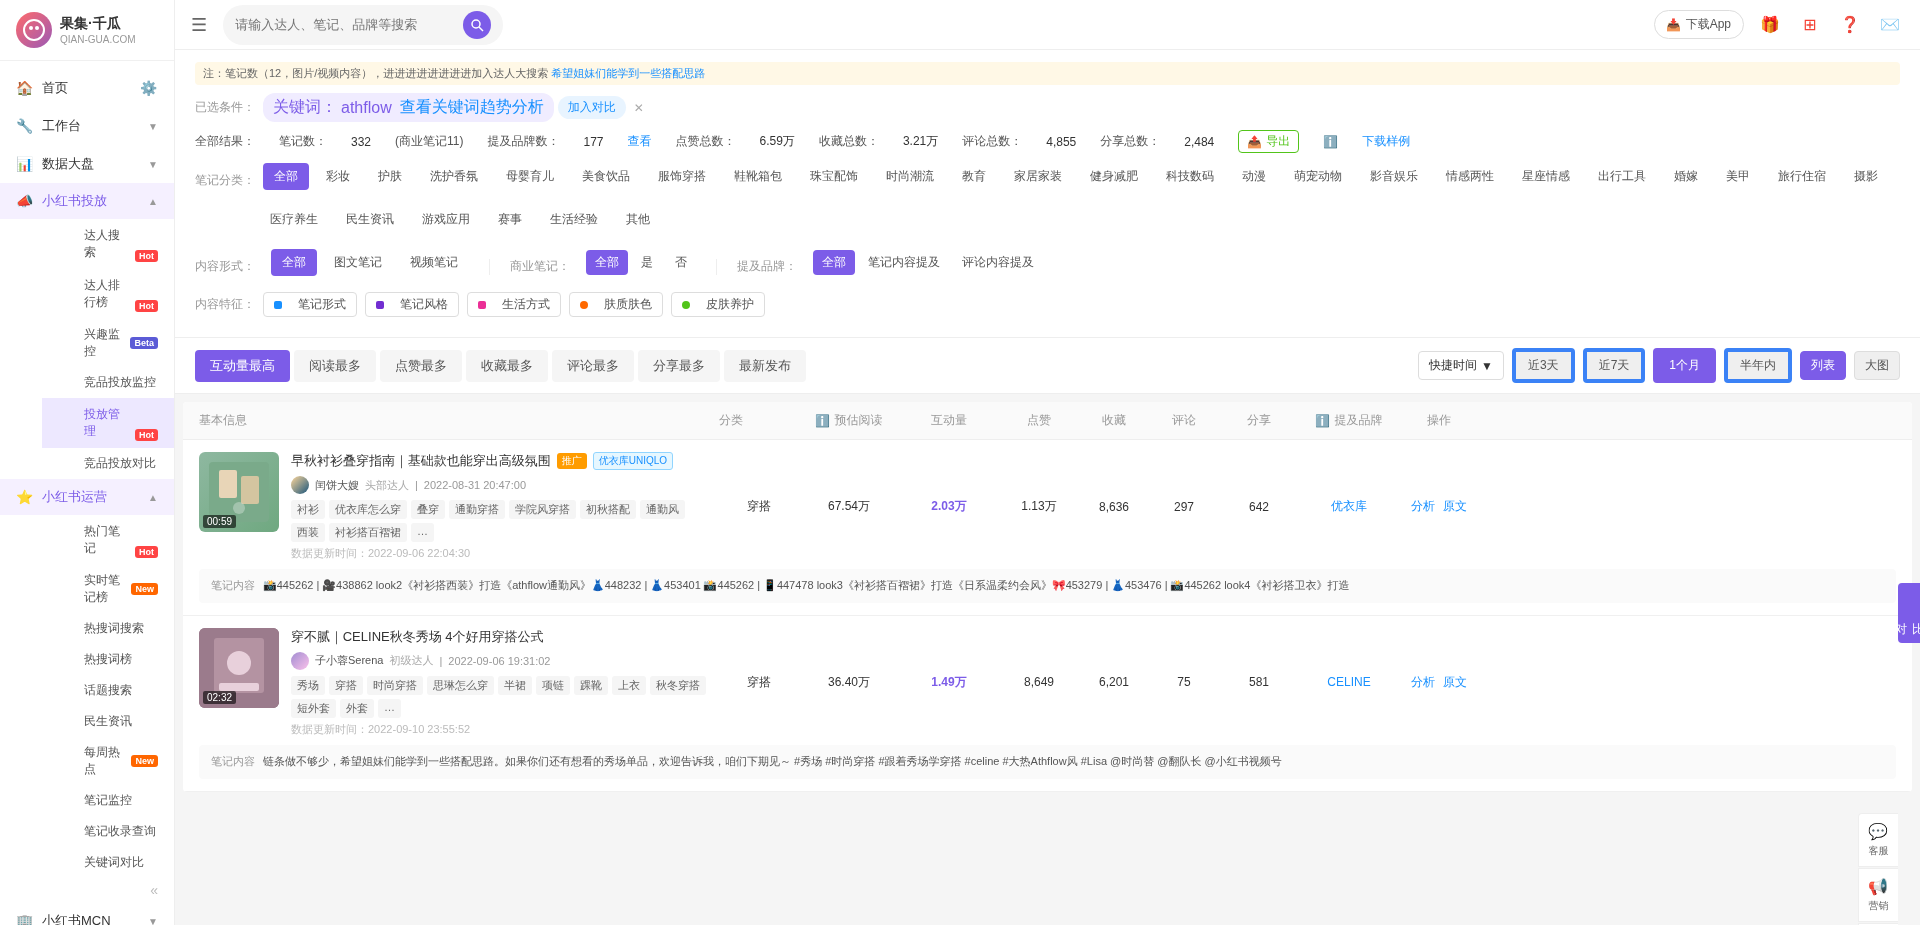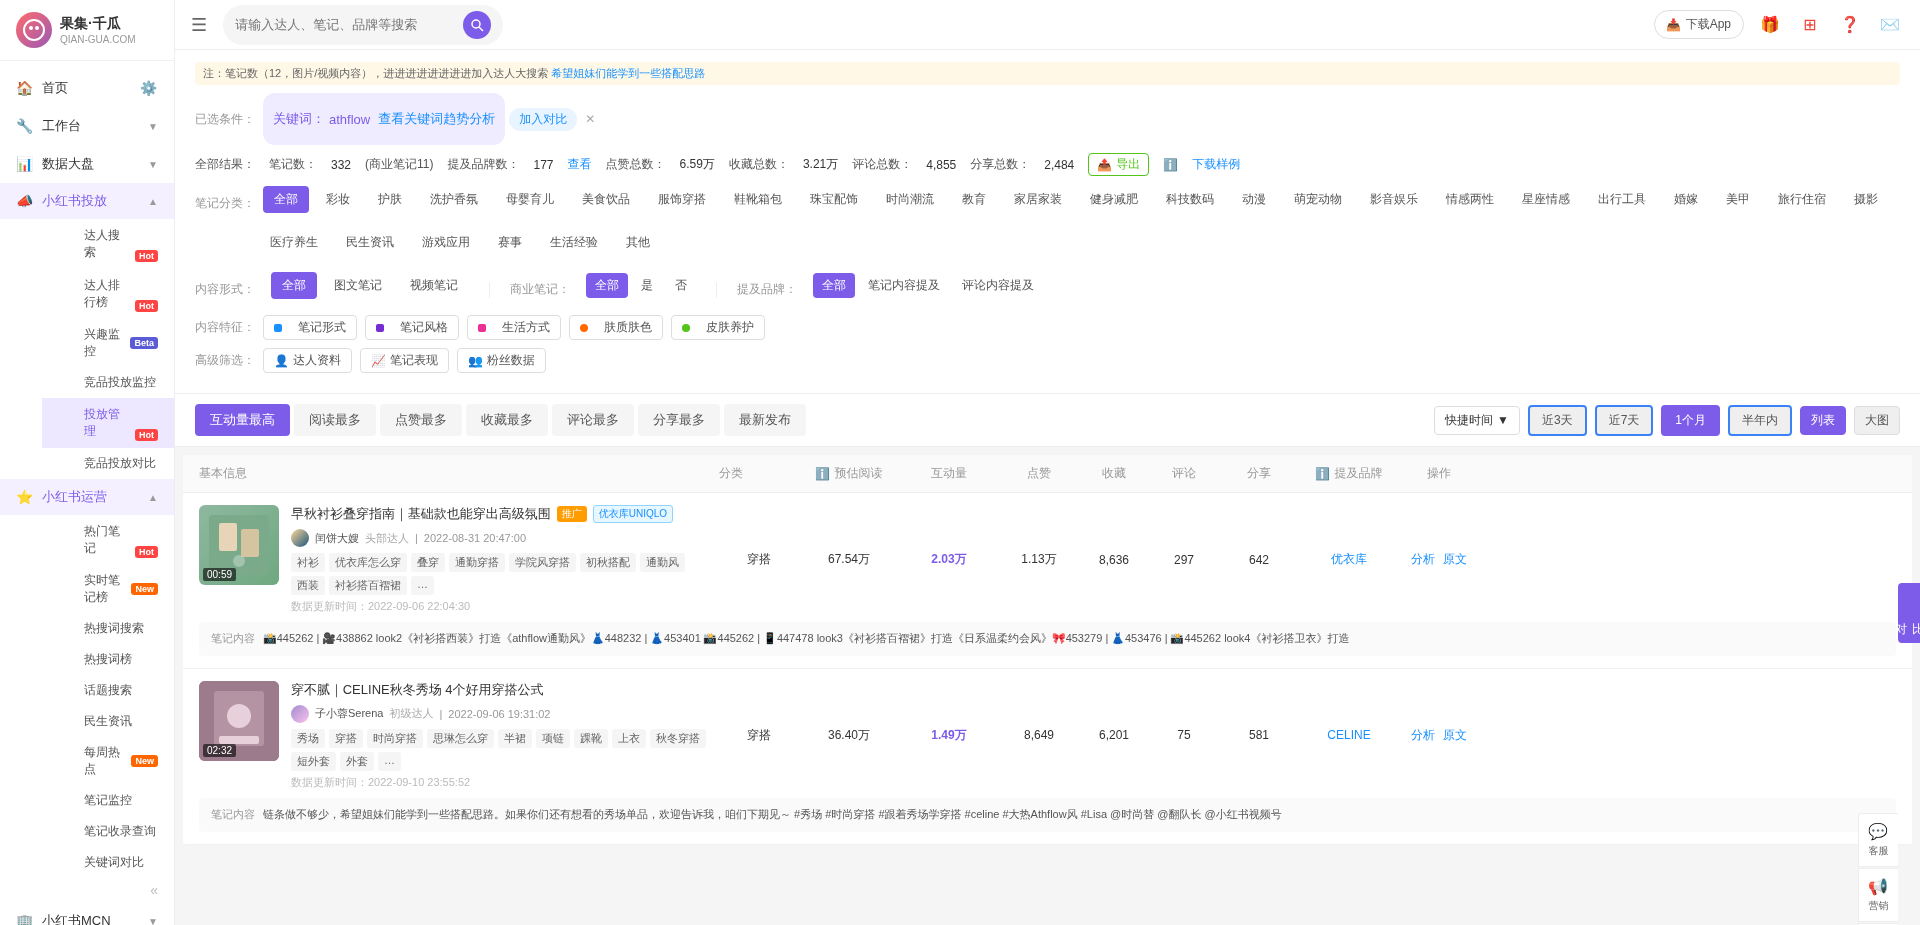--- a/index.html
+++ b/index.html
@@ -45,24 +45,24 @@
     .top-icon { width: 28px; height: 28px; display: flex; align-items: center; justify-content: center; cursor: pointer; font-size: 16px; color: #555; }
     .top-icon.green { color: #4CAF50; }
     .top-icon.red { color: #f44336; }
 
     
     .content-area { flex: 1; overflow-y: auto; background: #f5f5f5; padding: 0; }
     .filter-panel { background: #fff; padding: 12px 20px; border-bottom: 1px solid #eee; }
     
     .filter-row { display: flex; align-items: center; margin-bottom: 8px; flex-wrap: wrap; gap: 4px; }
     .filter-label { color: #999; font-size: 12px; min-width: 60px; margin-right: 4px; }
-    .filter-tag { display: inline-flex; align-items: center; gap: 4px; background: #f0ecff; color: #7c5ce8; border-radius: 12px; padding: 17px 10px; font-size: 13px; }
+    .filter-tag { display: inline-flex; align-items: center; gap: 4px; background: #f0ecff; color: #7c5ce8; border-radius: 12px; padding: 4px 10px; font-size: 16px; }
     .filter-add-btn { background: #e8f4ff; color: #1890ff; border: none; border-radius: 12px; padding: 3px 10px; font-size: 12px; cursor: pointer; }
     
-    .stats-row { display: flex; align-items: center; gap: 14px; margin-bottom: 10px; font-size: 12px; color: #555; }
+    .stats-row { display: flex; align-items: center; gap: 24px; margin-bottom: 10px; font-size: 12px; color: #555; }
     .stats-row span { white-space: nowrap; }
     .stats-num { color: #333; font-weight: 500; }
     .stats-link { color: #1890ff; cursor: pointer; }
     .export-btn { display: flex; align-items: center; gap: 4px; color: #52c41a; cursor: pointer; border: 1px solid #52c41a; border-radius: 4px; padding: 2px 8px; font-size: 12px; }
     .download-sample { color: #1890ff; cursor: pointer; font-size: 12px; }
 
     
     .cat-tabs { display: flex; flex-wrap: wrap; gap: 6px; margin-bottom: 8px; }
     .cat-tab { padding: 4px 10px; border-radius: 4px; font-size: 12px; cursor: pointer; border: 1px solid transparent; }
     .cat-tab.active { background: #7c5ce8; color: white; }
@@ -80,21 +80,21 @@
     .adv-tag { display: inline-flex; align-items: center; gap: 4px; padding: 3px 10px; border: 1px solid #ddd; border-radius: 4px; font-size: 12px; cursor: pointer; color: #555; }
 
     
     .sort-bar { background: #fff; padding: 10px 20px; display: flex; align-items: center; justify-content: space-between; border-bottom: 1px solid #eee; }
     .sort-tabs { display: flex; gap: 4px; }
     .sort-tab { padding: 6px 14px; border-radius: 4px; font-size: 13px; cursor: pointer; border: 1px solid transparent; }
     .sort-tab.active { background: #7c5ce8; color: white; }
     .sort-tab:not(.active) { background: #f5f5f5; color: #555; }
     .sort-right { display: flex; align-items: center; gap: 8px; }
     .time-select { display: flex; align-items: center; border: 1px solid #ddd; border-radius: 4px; padding: 5px 10px; font-size: 12px; cursor: pointer; gap: 4px; }
-    .time-btn { padding: 5px 12px; border: 2px solid #3b82f6; border-radius: 4px; font-size: 12px; cursor: pointer; color: #555; }
+    .time-btn { padding: 5px 12px; border: 4px solid #3b82f6; border-radius: 4px; font-size: 12px; cursor: pointer; color: #555; }
     .time-btn.active { background: #7c5ce8; color: white; border-color: #7c5ce8; }
     .view-btn { padding: 5px 10px; border: 1px solid #ddd; border-radius: 4px; font-size: 12px; cursor: pointer; color: #555; }
     .view-btn.active { background: #7c5ce8; color: white; border-color: #7c5ce8; }
 
     
     .table-wrapper { background: #fff; margin: 8px; border-radius: 4px; overflow: hidden; }
     .table-header { display: grid; grid-template-columns: 520px 80px 100px 100px 80px 70px 70px 80px 100px 80px; padding: 10px 16px; background: #fafafa; border-bottom: 1px solid #eee; font-size: 12px; color: #999; }
     .th { display: flex; align-items: center; gap: 4px; }
     
     .result-row { border-bottom: 1px solid #f0f0f0; padding: 12px 16px; }
@@ -407,37 +407,20 @@
               <span style="display:inline-block;width:8px;height:8px;background:#ff6900;border-radius:50%;"></span>
               <span>肤质肤色</span>
             </div>
             <div class="char-tag">
               <span style="display:inline-block;width:8px;height:8px;background:#52c41a;border-radius:50%;"></span>
               <span>皮肤养护</span>
             </div>
           </div>
         </div>
 
-        <div class="filter-row">
-          <span class="filter-label">高级筛选：</span>
-          <div style="display:flex;gap:8px;">
-            <div class="adv-tag">
-              <span>👤</span>
-              <span>达人资料</span>
-            </div>
-            <div class="adv-tag">
-              <span>📈</span>
-              <span>笔记表现</span>
-            </div>
-            <div class="adv-tag">
-              <span>👥</span>
-              <span>粉丝数据</span>
-            </div>
-          </div>
-        </div>
       </div>
 
       <div class="sort-bar">
         <div class="sort-tabs">
           <div class="sort-tab active">互动量最高</div>
           <div class="sort-tab">阅读最多</div>
           <div class="sort-tab">点赞最多</div>
           <div class="sort-tab">收藏最多</div>
           <div class="sort-tab">评论最多</div>
           <div class="sort-tab">分享最多</div>

